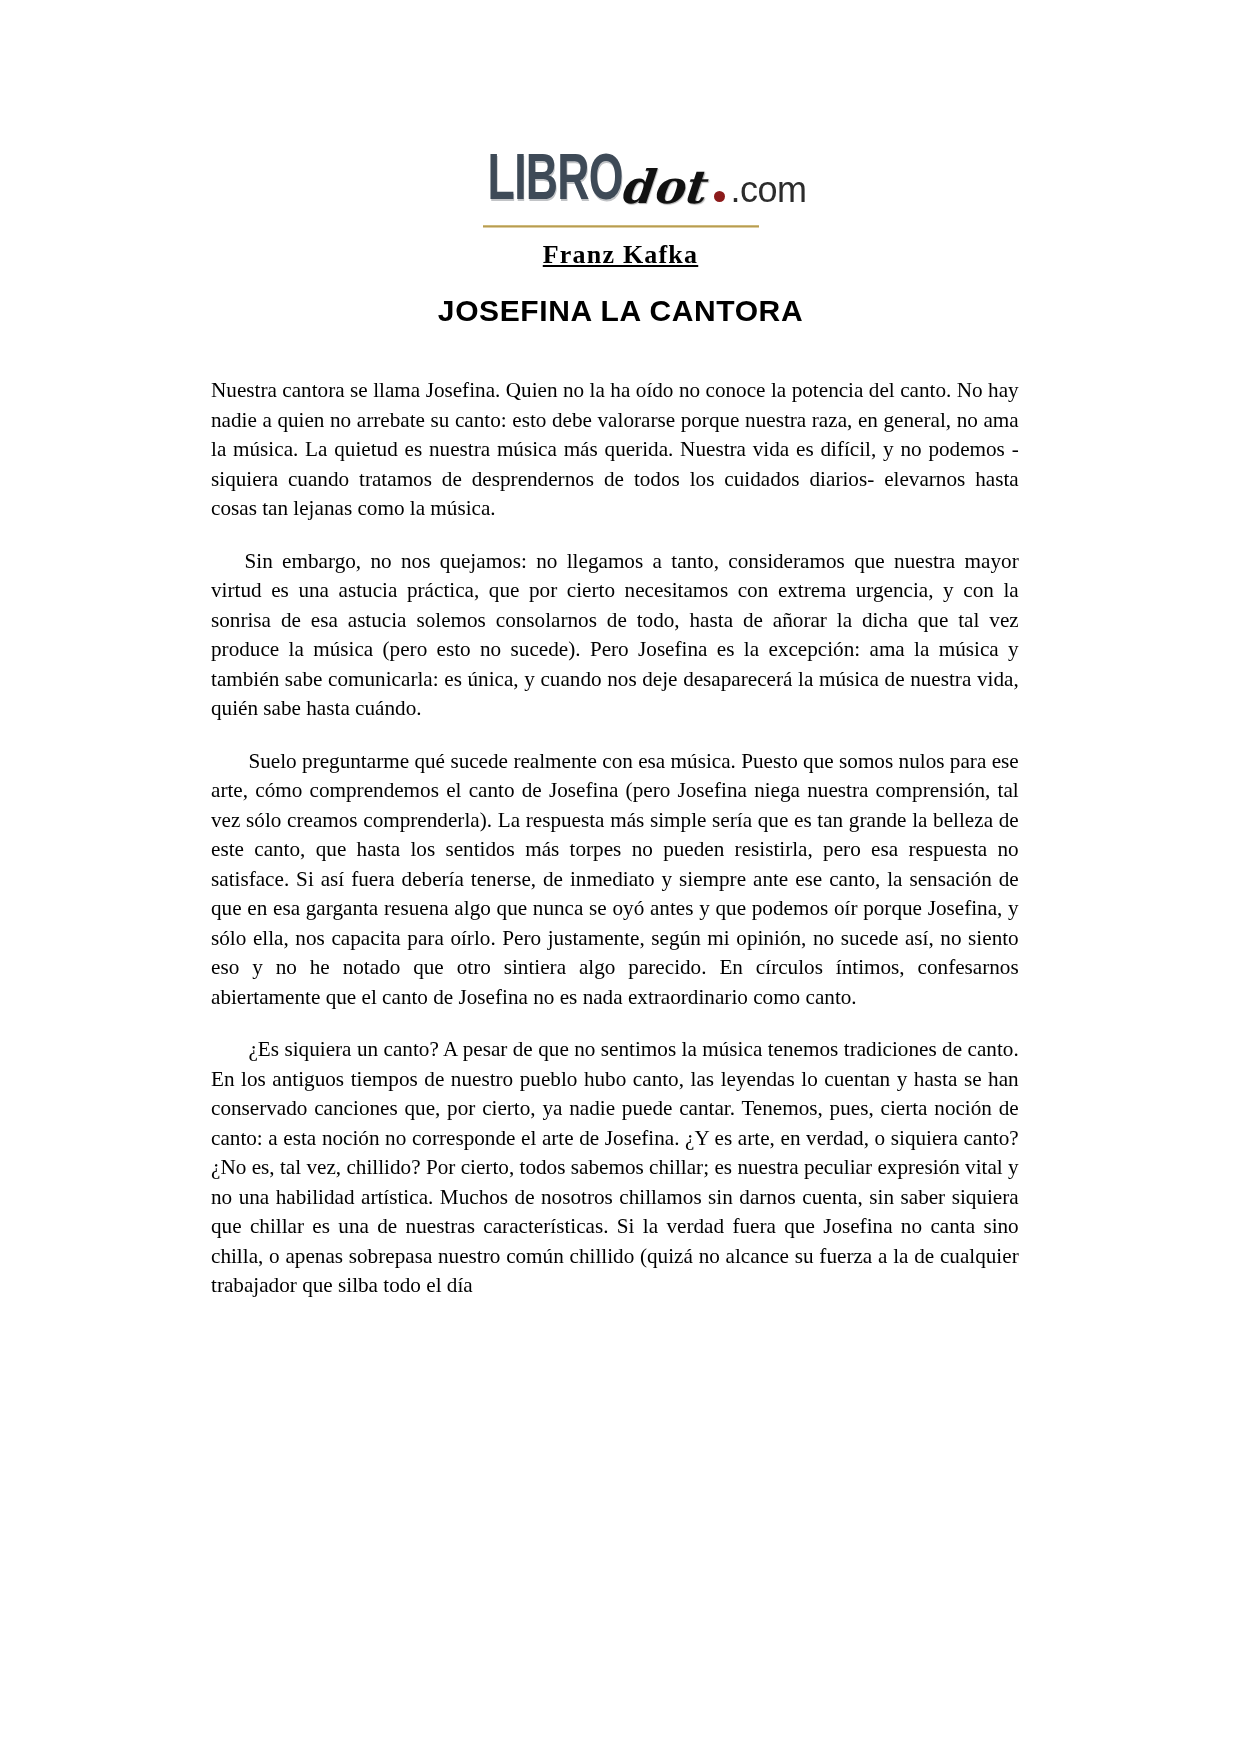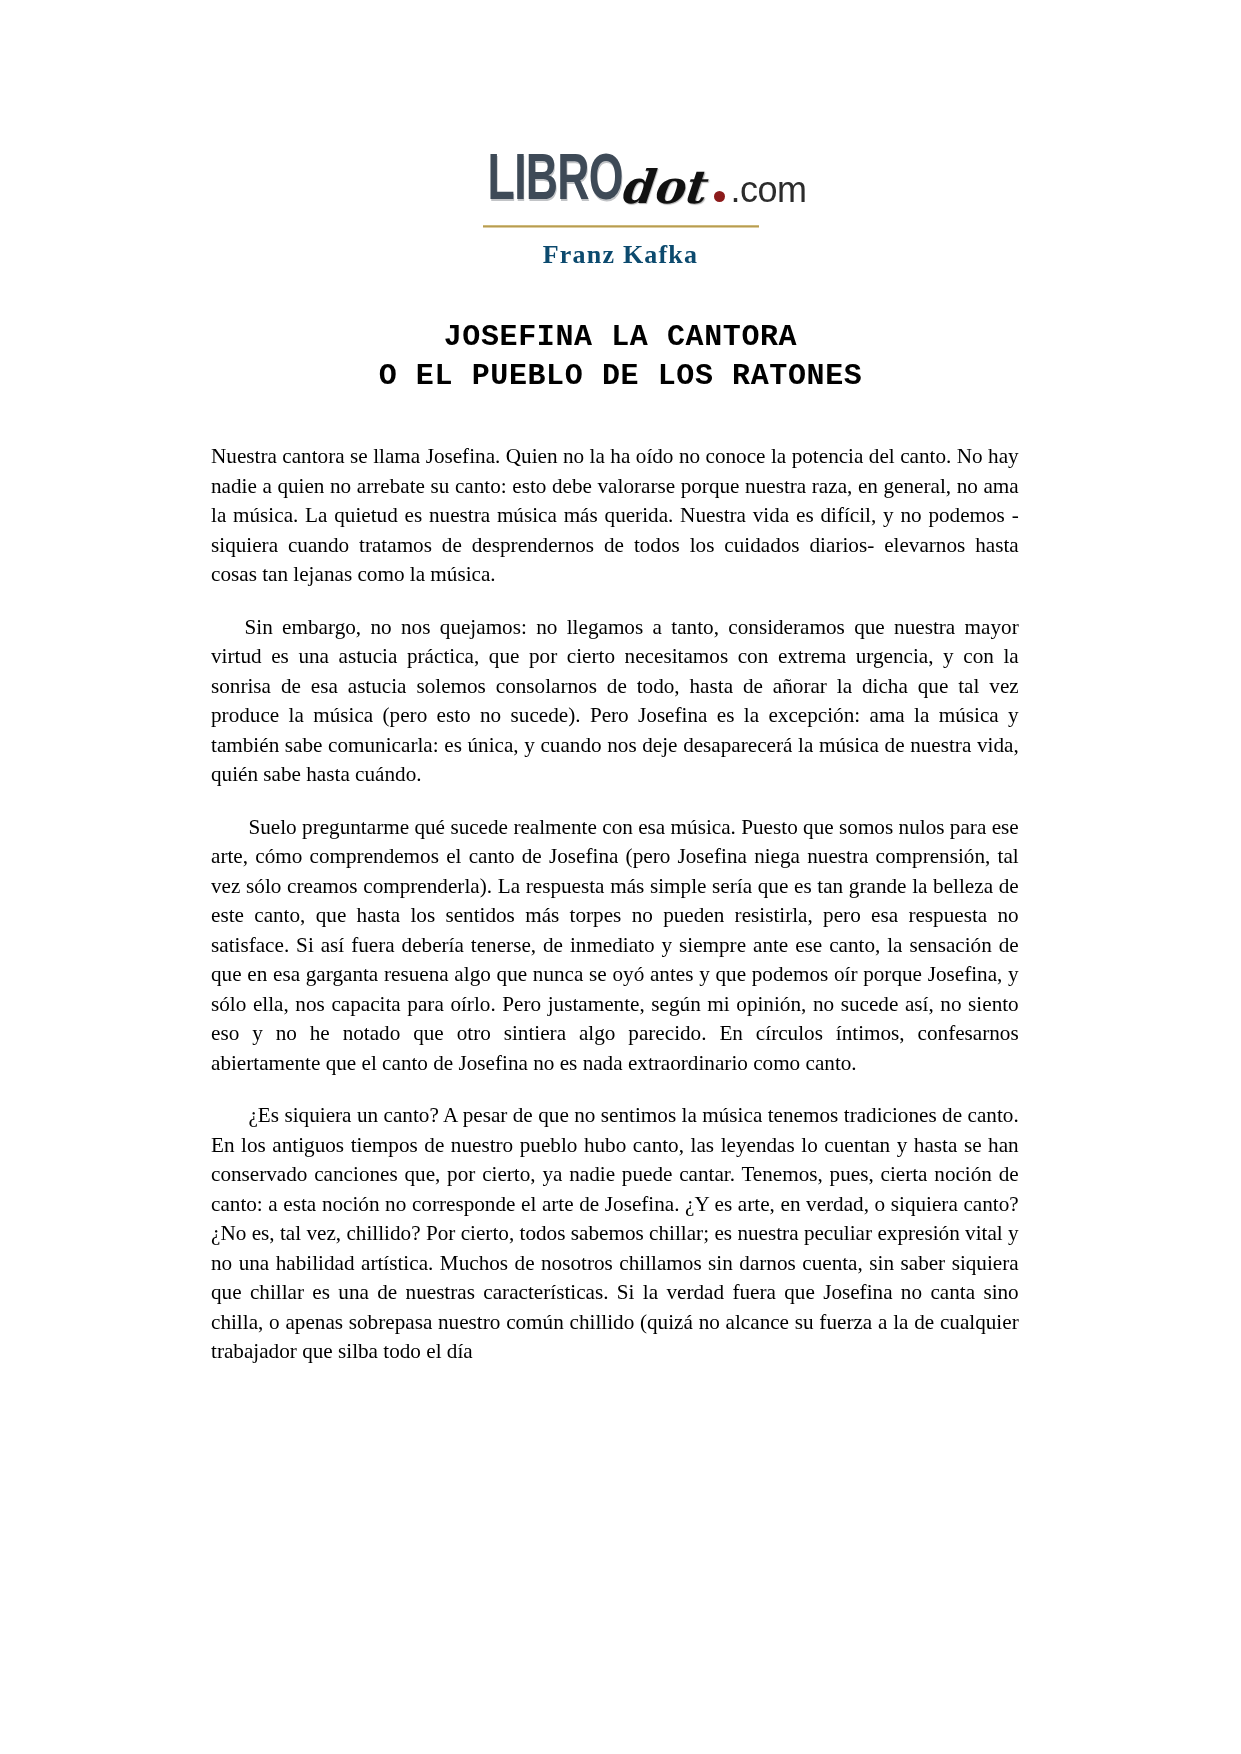--- a/index.html
+++ b/index.html
@@ -86,32 +86,33 @@
     background: linear-gradient(to bottom, #d8c98f 0%, #b89c52 50%, #efe6c8 100%);
   }
 
   .author {
     text-align: center;
     font-family: "Liberation Serif", "DejaVu Serif", serif;
     font-weight: bold;
     font-size: 26px;
     letter-spacing: 1.2px;
     margin-top: 12px;
-    color: #0c4a6e;
+    color: #000000;
+    text-decoration: underline;
   }
 
   
   .title {
     text-align: center;
-    font-family: Liberation Mono, monospace;
+    font-family: Liberation Sans, sans-serif;
     font-weight: bold;
     font-size: 30px;
     letter-spacing: 0.6px;
     line-height: 1.3;
-    margin-top: 48px;
+    margin-top: 21px;
   }
   .title-line { display: block; }
 
   
   .body-text {
     margin: 4px auto;
     width: 820px;
     padding-top: 42px;
   }
   .para {
@@ -136,21 +137,20 @@
   <div class="header">
     <div class="logo">
       <span class="logo-libro">LIBRO</span><span class="logo-dot">dot</span><span class="logo-period"></span><span class="logo-com">.com</span>
     </div>
     <div class="rule"></div>
     <div class="author">Franz Kafka</div>
   </div>
 
   <div class="title">
     <span class="title-line">JOSEFINA LA CANTORA</span>
-    <span class="title-line">O EL PUEBLO DE LOS RATONES</span>
   </div>
 
   <div class="body-text">
     <p class="para">Nuestra cantora se llama Josefina. Quien no la ha oído no conoce la potencia del canto. No hay nadie a quien no arrebate su canto: esto debe valorarse porque nuestra raza, en general, no ama la música. La quietud es nuestra música más querida. Nuestra vida es difícil, y no podemos -siquiera cuando tratamos de desprendernos de todos los cuidados diarios- elevarnos hasta cosas tan lejanas como la música.</p>
     <p class="para indent">Sin embargo, no nos quejamos: no llegamos a tanto, consideramos que nuestra mayor virtud es una astucia práctica, que por cierto necesitamos con extrema urgencia, y con la sonrisa de esa astucia solemos consolarnos de todo, hasta de añorar la dicha que tal vez produce la música (pero esto no sucede). Pero Josefina es la excepción: ama la música y también sabe comunicarla: es única, y cuando nos deje desaparecerá la música de nuestra vida, quién sabe hasta cuándo.</p>
     <p class="para indent-small">Suelo preguntarme qué sucede realmente con esa música. Puesto que somos nulos para ese arte, cómo comprendemos el canto de Josefina (pero Josefina niega nuestra comprensión, tal vez sólo creamos comprenderla). La respuesta más simple sería que es tan grande la belleza de este canto, que hasta los sentidos más torpes no pueden resistirla, pero esa respuesta no satisface. Si así fuera debería tenerse, de inmediato y siempre ante ese canto, la sensación de que en esa garganta resuena algo que nunca se oyó antes y que podemos oír porque Josefina, y sólo ella, nos capacita para oírlo. Pero justamente, según mi opinión, no sucede así, no siento eso y no he notado que otro sintiera algo parecido. En círculos íntimos, confesarnos abiertamente que el canto de Josefina no es nada extraordinario como canto.</p>
     <p class="para indent-small">¿Es siquiera un canto? A pesar de que no sentimos la música tenemos tradiciones de canto. En los antiguos tiempos de nuestro pueblo hubo canto, las leyendas lo cuentan y hasta se han conservado canciones que, por cierto, ya nadie puede cantar. Tenemos, pues, cierta noción de canto: a esta noción no corresponde el arte de Josefina. ¿Y es arte, en verdad, o siquiera canto? ¿No es, tal vez, chillido? Por cierto, todos sabemos chillar; es nuestra peculiar expresión vital y no una habilidad artística. Muchos de nosotros chillamos sin darnos cuenta, sin saber siquiera que chillar es una de nuestras características. Si la verdad fuera que Josefina no canta sino chilla, o apenas sobrepasa nuestro común chillido (quizá no alcance su fuerza a la de cualquier trabajador que silba todo el día</p>
   </div>
 
 </div>

